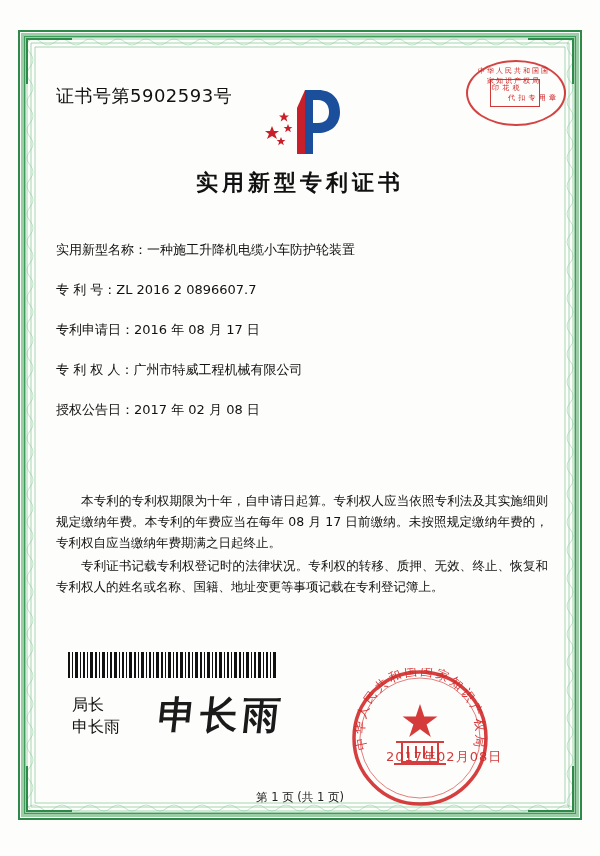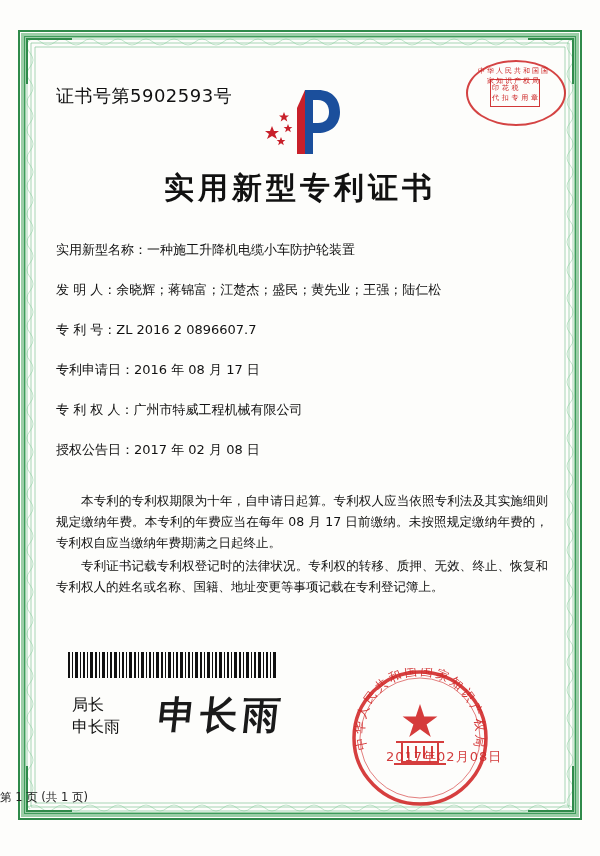--- a/index.html
+++ b/index.html
@@ -94,24 +94,23 @@
     width: 48px; height: 26px;
     border: 1px solid #cc2222;
     opacity: 0.9;
   }
   .seal-top .t {
     position: absolute;
     color: #cc2222;
     font-size: 7px;
     letter-spacing: 0.5px;
     white-space: nowrap;
-    font-family: Liberation Serif, serif;
   }
   .seal-top .t1 { left: 26px; top: 23px; }
-  .seal-top .t2 { left: 26px; top: 33px; }
+  .seal-top .t2 { left: 26px; top: 33px; padding-left: 16px; }
   .seal-top .arc {
     position: absolute;
     left: 8px; top: 6px;
     width: 80px;
     text-align: center;
     color: #cc2222;
     font-size: 7px;
     letter-spacing: 2px;
   }
 
@@ -121,21 +120,21 @@
     left: 250px; top: 86px;
     width: 100px; height: 72px;
   }
 
   
   .doc-title {
     position: absolute;
     left: 0; top: 168px;
     width: 600px;
     text-align: center;
-    font-size: 30px;
+    font-size: 22px;
     font-weight: bold;
     letter-spacing: 4px;
     color: #111;
     font-family: "DejaVu Sans", "Liberation Sans", sans-serif;
   }
 
   
   .fields {
     position: absolute;
     left: 56px; top: 240px;
@@ -211,20 +210,21 @@
     letter-spacing: 1px;
     white-space: nowrap;
     opacity: 0.92;
   }
 
   
   .footer {
     position: absolute;
     left: 0; top: 790px;
     width: 600px;
+    text-align: center;
     font-size: 11.5px;
     color: #222;
   }
 </style>
 </head>
 <body>
 
 <div class="page">
 
   <div class="border-outer"></div>
@@ -270,23 +270,20 @@
       <polygon points="38,38 39.2,41 42.4,41 39.9,43 40.8,46.2 38,44.3 35.2,46.2 36.1,43 33.6,41 36.8,41"></polygon>
       <polygon points="31,51 32.2,54 35.4,54 32.9,56 33.8,59.2 31,57.3 28.2,59.2 29.1,56 26.6,54 29.8,54"></polygon>
     </g>
   </svg>
 
   <div class="doc-title">实用新型专利证书</div>
 
   <div class="fields">
     <div class="field-row">
       <span class="field-label">实用新型名称：</span><span class="field-value">一种施工升降机电缆小车防护轮装置</span>
-    </div>
-    <div class="field-row">
-      <span class="field-label">发 明 人：</span><span class="field-value">余晓辉；蒋锦富；江楚杰；盛民；黄先业；王强；陆仁松</span>
     </div>
     <div class="field-row">
       <span class="field-label">专 利 号：</span><span class="field-value">ZL 2016 2 0896607.7</span>
     </div>
     <div class="field-row">
       <span class="field-label">专利申请日：</span><span class="field-value">2016 年 08 月 17 日</span>
     </div>
     <div class="field-row">
       <span class="field-label">专 利 权 人：</span><span class="field-value">广州市特威工程机械有限公司</span>
     </div>

